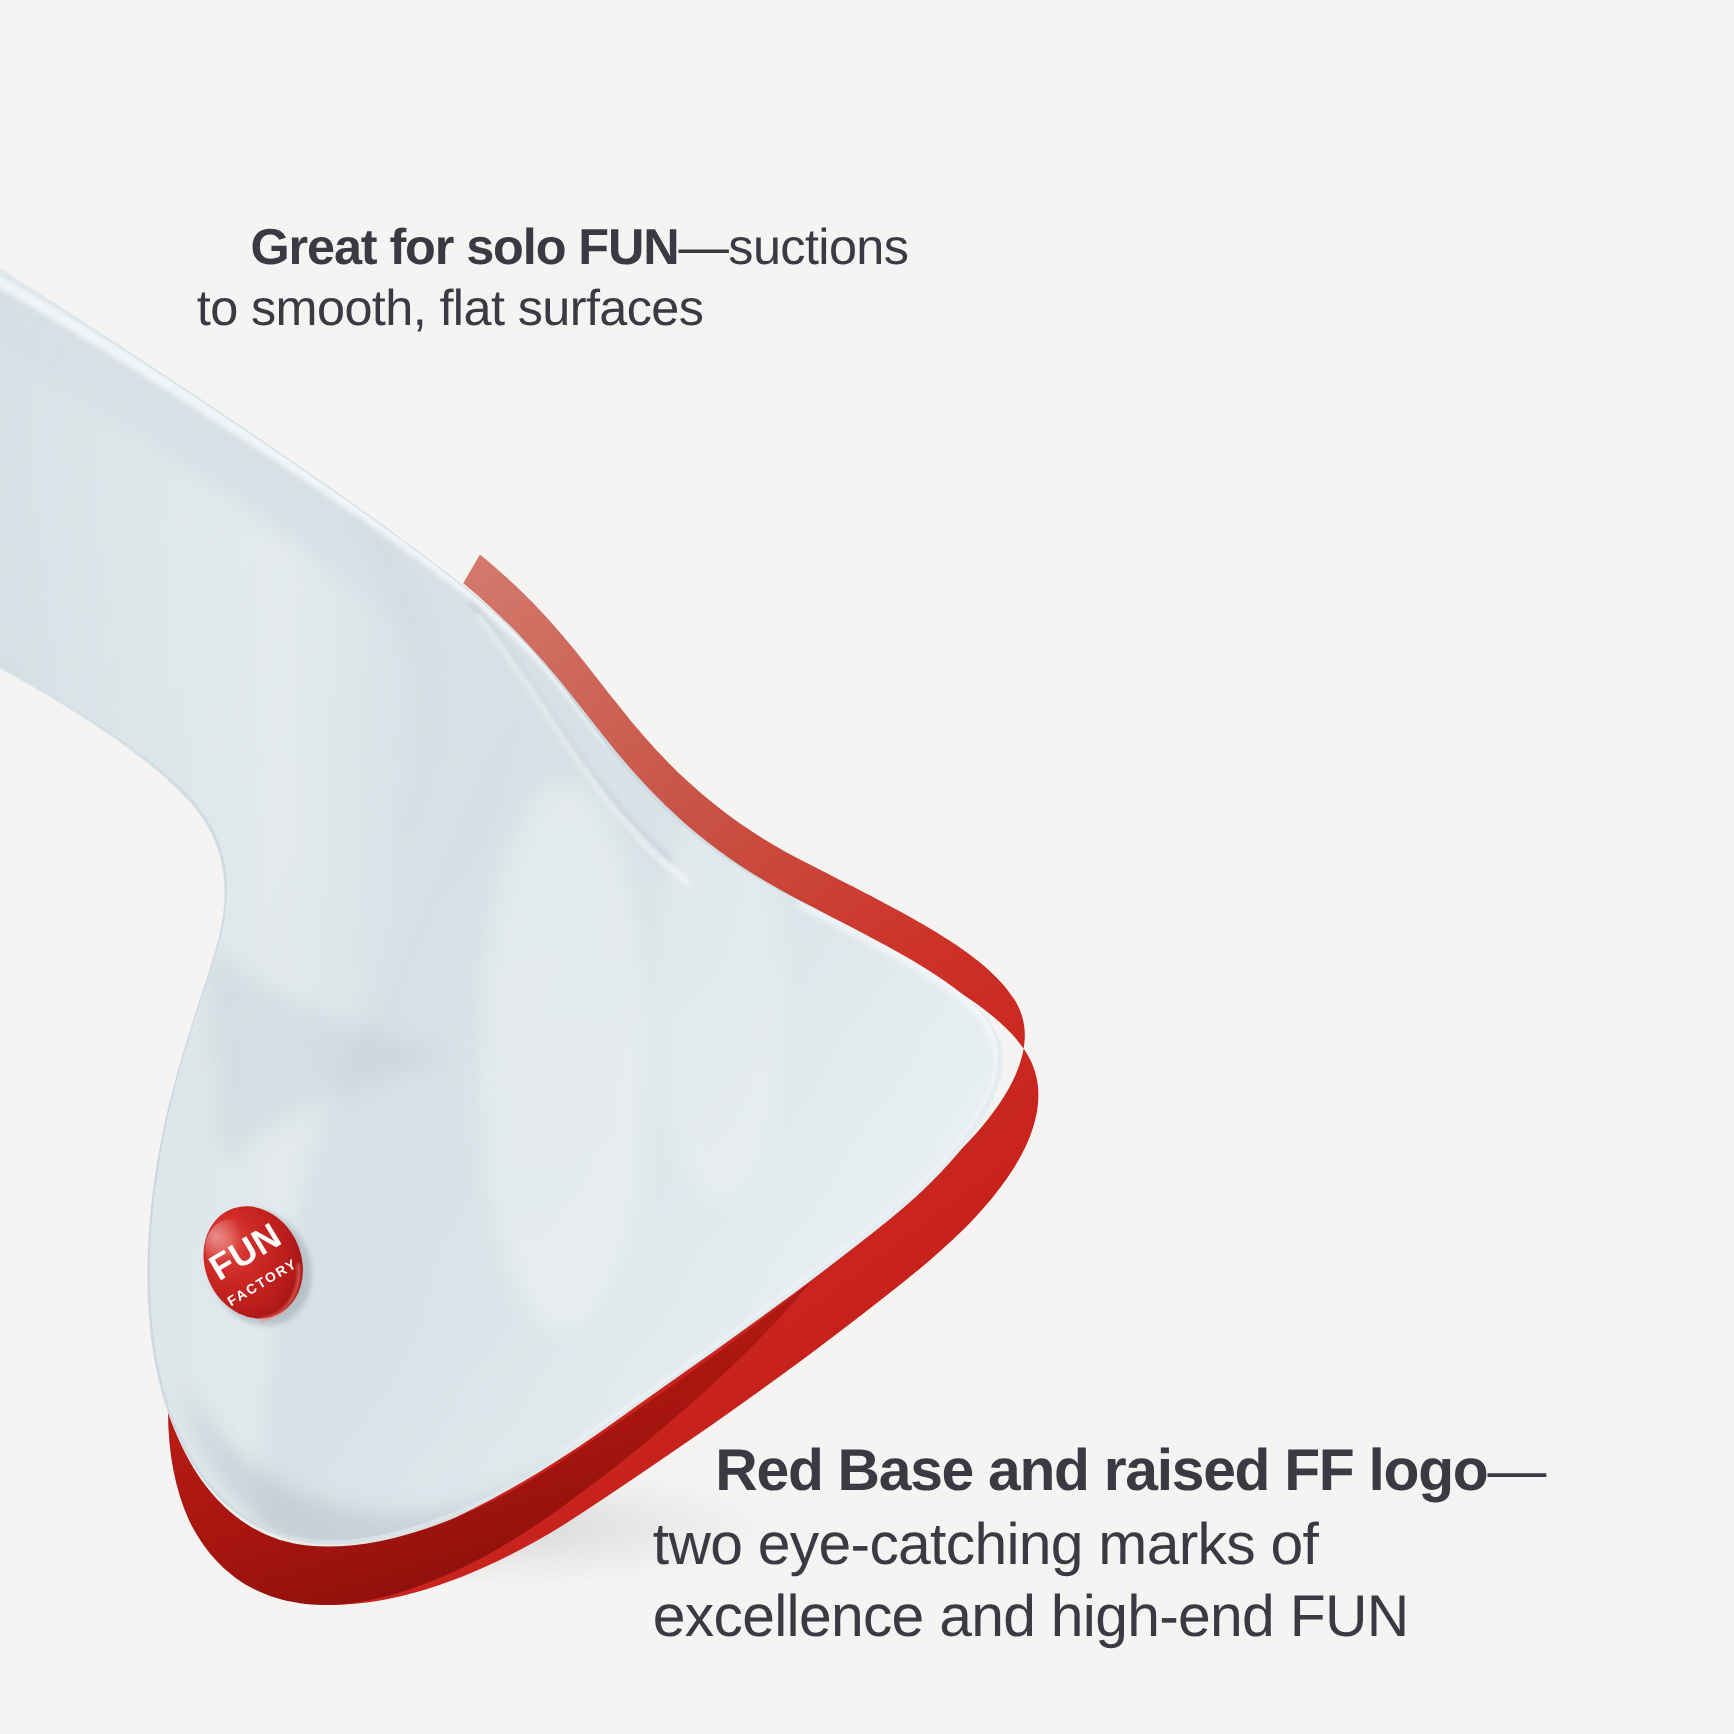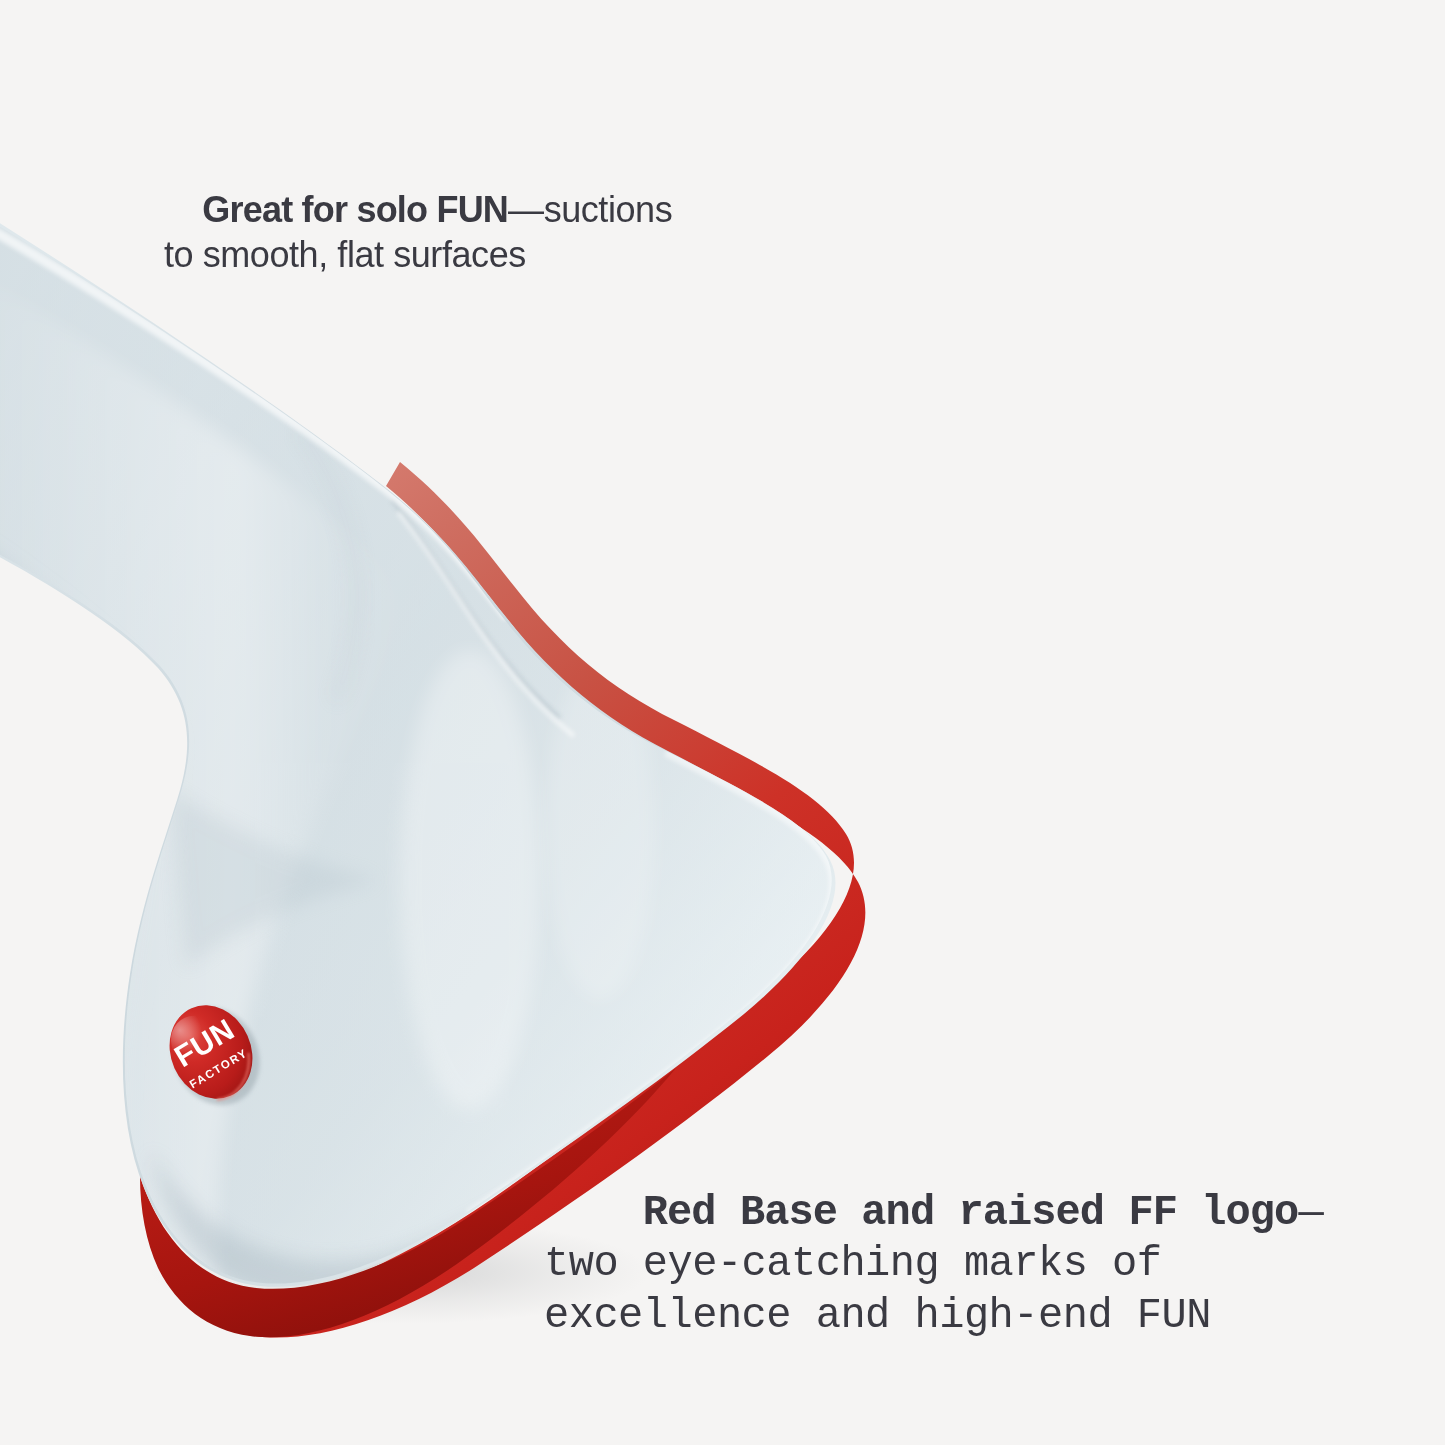--- a/index.html
+++ b/index.html
@@ -39,36 +39,35 @@
   .callout .lead {
     font-weight: 700;
     letter-spacing: -0.022em;
   }
   .callout .rest {
     font-weight: 400;
   }
 
   #callout-solo {
     left: 164px;
-    top: 144px;
+    top: 128px;
     width: 820px;
-    font-size: 36px;
+    font-size: 42px;
   }
   #callout-slim {
     left: 690px;
     top: 383px;
     width: 640px;
     font-size: 49px;
   }
   #callout-redbase {
     left: 544px;
     top: 1136px;
     width: 800px;
-    font-size: 42px;
-    font-family: Liberation Mono, monospace;
+    font-size: 49px;
   }
 
   
 </style>
 </head>
 <body>
 
 <div id="stage" style="background: rgb(245, 244, 243);">
 
   <svg id="product-art" viewBox="0 0 1445 1445" xmlns="http://www.w3.org/2000/svg">

